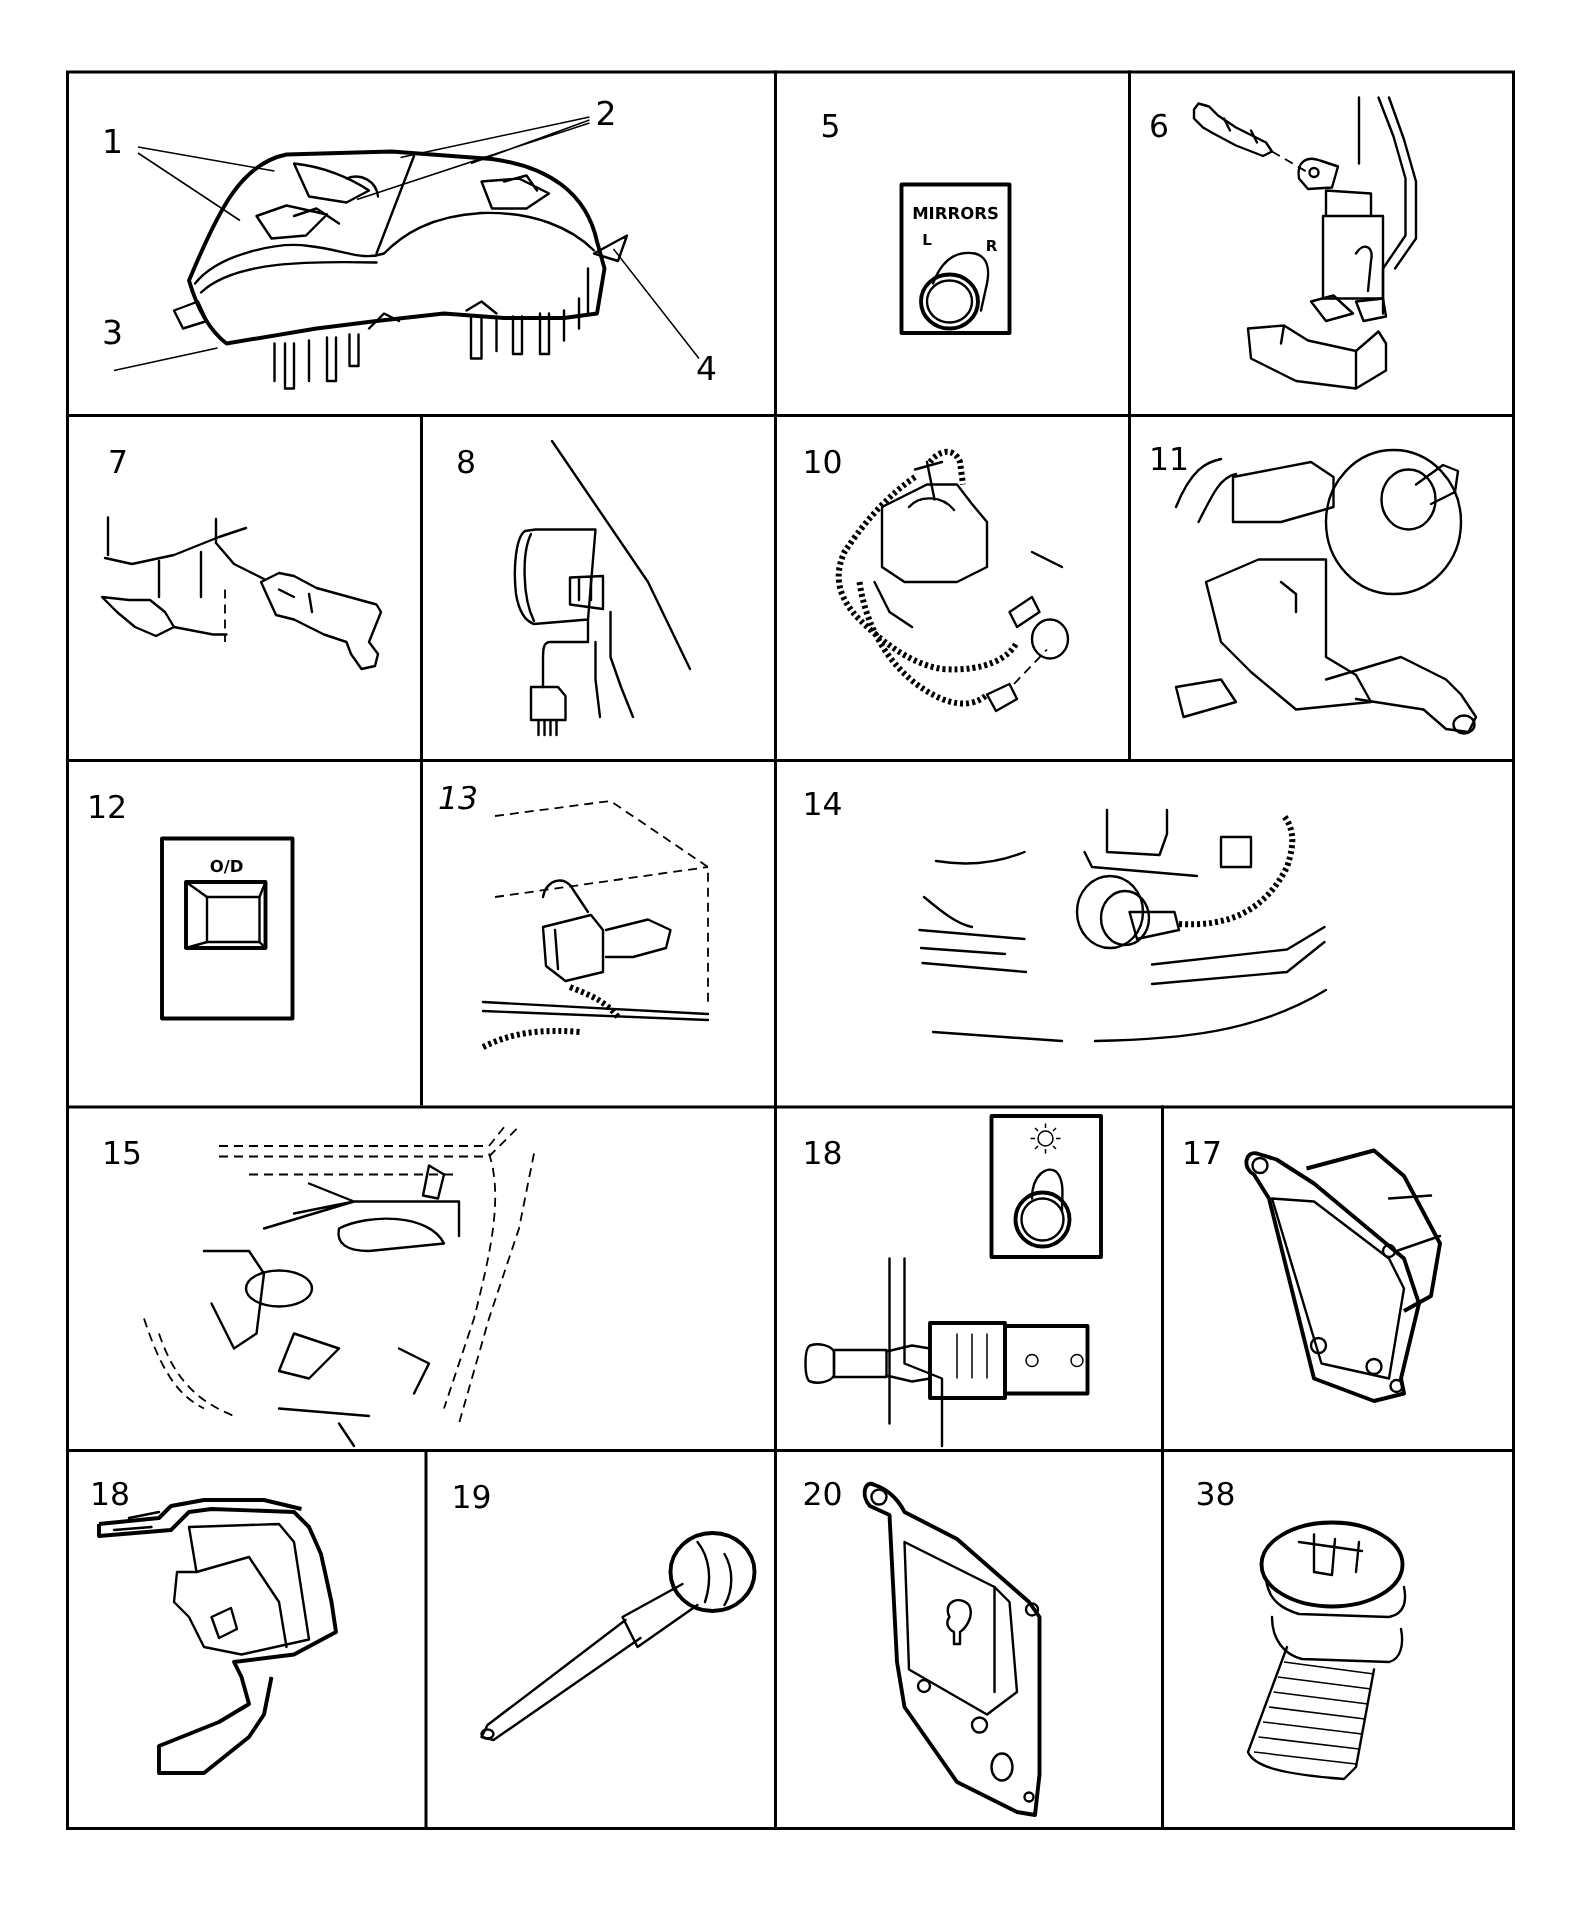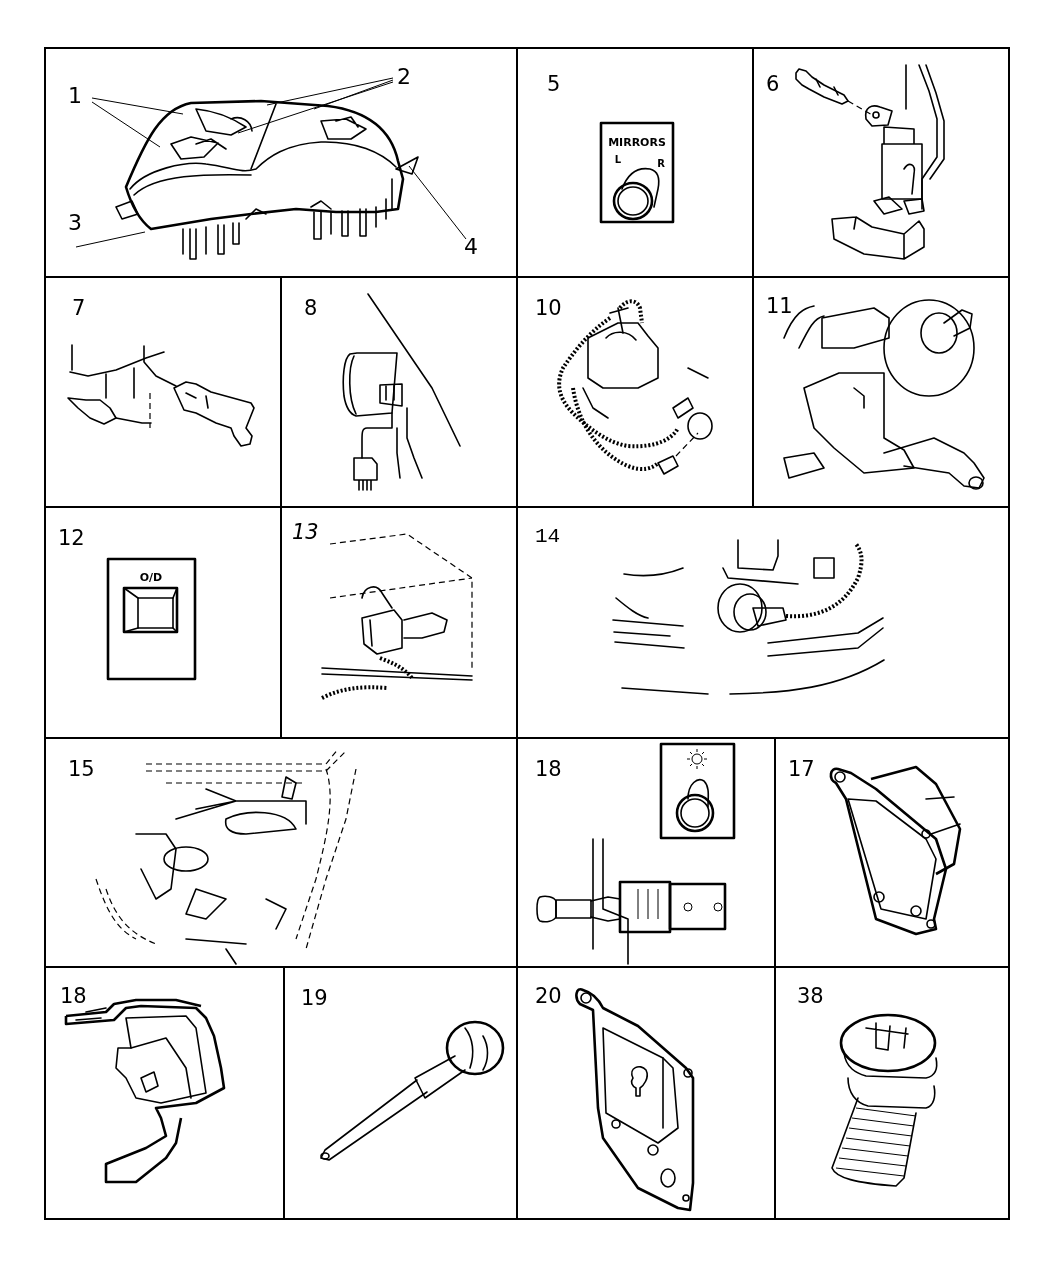--- a/index.html
+++ b/index.html
@@ -170,21 +170,21 @@
     <path class="ln" d="M80 110 L112 102 L120 112 L120 140 L95 146 L82 136 Z M88 112 L90 138"></path>
     <path class="ln" d="M80 90 C82 78,95 75,100 85 L110 100"></path>
     <path class="ln" d="M122 112 L150 105 L165 112 L162 124 L140 130 L122 130"></path>
     <path class="coil" d="M98 150 C110 155,120 158,130 170"></path>
     <path class="coil" d="M40 190 C60 180,80 178,105 180"></path>
     <path class="ln" d="M40 160 L190 168 M40 166 L190 172"></path>
   </svg>
 </div>
 
 <div class="cell" style="left:518px;top:508px;width:492px;height:229px;">
-  <span class="num" style="left:17px;top:18px;font-family:Liberation Mono, monospace;">14</span>
+  <span class="num" style="left:17px;top:18px;">14</span>
   <svg width="492" height="229">
     <path class="ln" d="M106 66 C130 70,150 66,165 60 M98 90 C110 100,120 108,130 110"></path>
     <path class="ln" d="M95 112 L165 118 M96 124 L152 128 M97 134 L166 140"></path>
     <path class="ln" d="M104 180 L190 186 M212 186 C270 185,320 180,366 152"></path>
     <path class="ln" d="M220 32 L220 60 L255 62 L260 48 L260 32"></path>
     <path class="ln" d="M205 60 L210 70 L280 76"></path>
     <path class="ln" d="M296 50 L316 50 L316 70 L296 70 Z"></path>
     <ellipse cx="222" cy="100" rx="22" ry="24" class="ln"></ellipse>
     <ellipse cx="232" cy="104" rx="16" ry="18" class="ln"></ellipse>
     <path class="ln" d="M235 100 L265 100 L268 112 L240 118 Z"></path>

